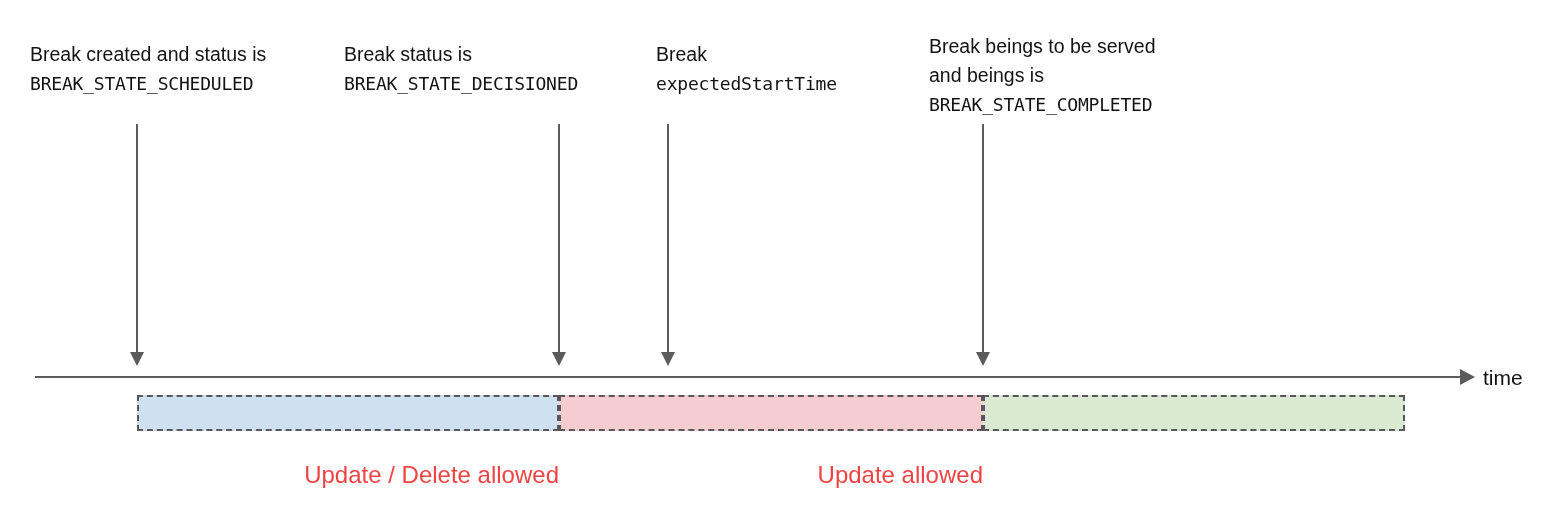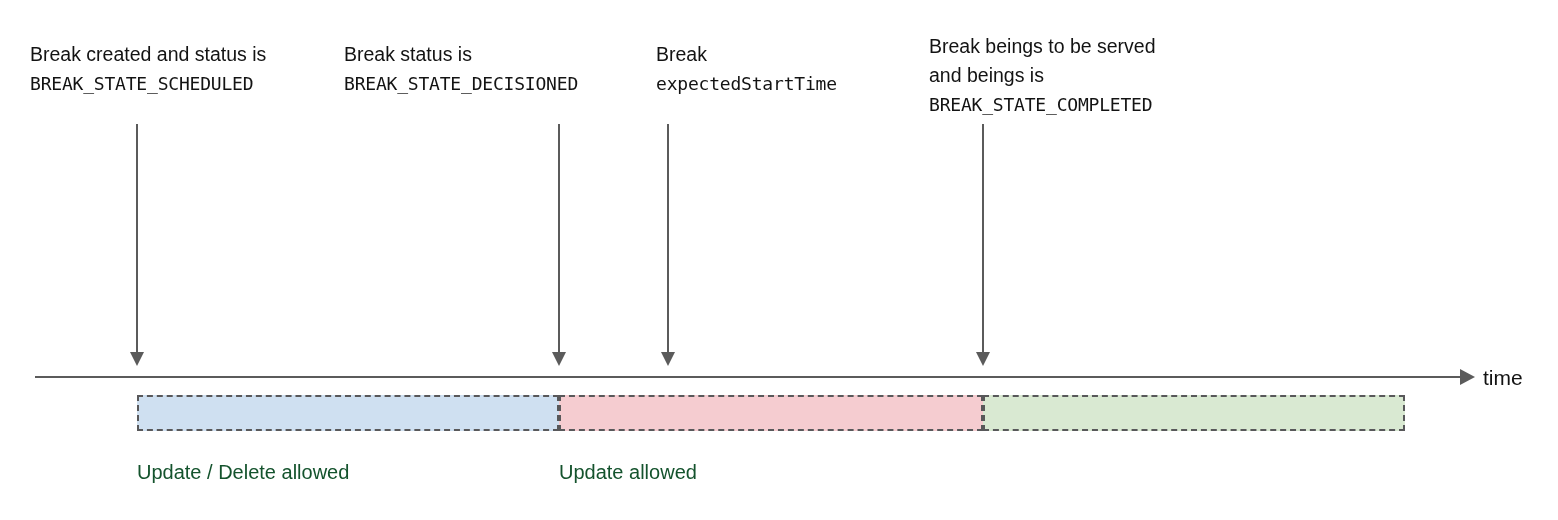--- a/index.html
+++ b/index.html
@@ -85,23 +85,23 @@
   .phase-bar {
     position: absolute;
     box-sizing: border-box;
     border: 2px dashed #58585a;
     height: 36px;
   }
 
   
   .phase-caption {
     position: absolute;
-    font-size: 20px;
-    color: #14532d;
-    text-align: left;
+    font-size: 24px;
+    color: #ef4444;
+    text-align: right;
     white-space: nowrap;
     font-family: "Liberation Sans", sans-serif;
   }
 </style>
 </head>
 <body>
 
 <div id="diagram">
 
   <div class="annotation" style="left:30px; top:40px;">

